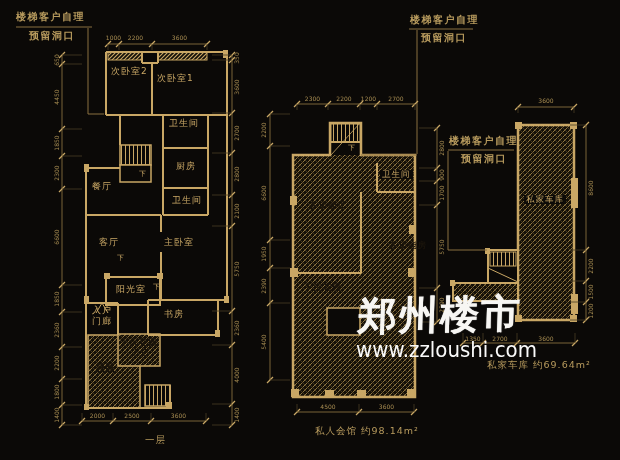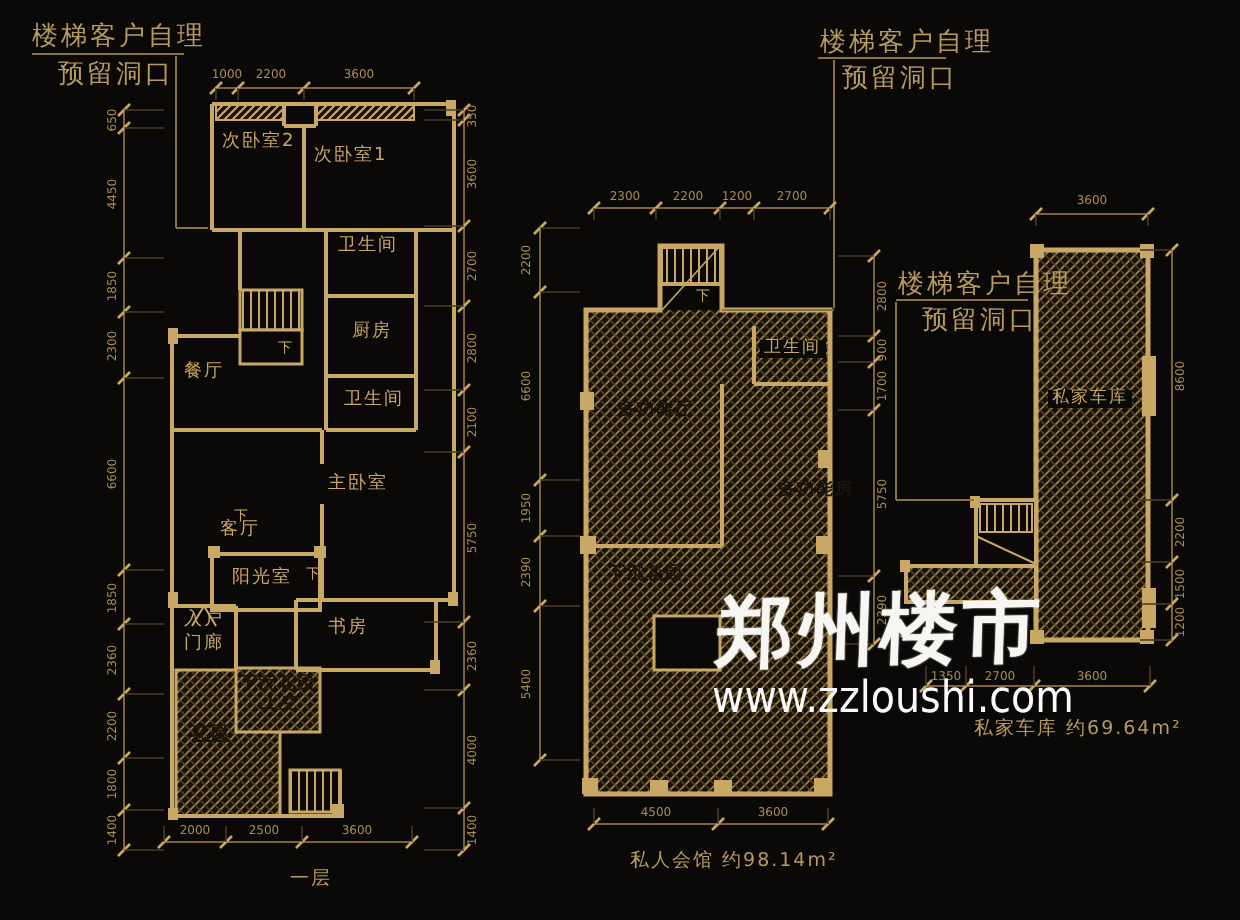--- a/index.html
+++ b/index.html
@@ -6,21 +6,21 @@
   .stage{position:relative;width:620px;height:460px;background:#0b0907;overflow:hidden;
          font-family:"DejaVu Sans",sans-serif;}
   .stage svg{position:absolute;left:0;top:0;z-index:1;}
   .lbl{position:absolute;line-height:1;z-index:2;font-family:"DejaVu Sans",sans-serif;}
   .t-dim{font-size:6px;color:#a88d52;transform:translateX(-50%);white-space:nowrap;}
   .t-dimv{font-size:6px;color:#a88d52;transform:translate(-50%,-50%) rotate(-90deg);white-space:nowrap;}
   .room{font-size:9px;color:#c9a765;letter-spacing:1px;white-space:nowrap;}
   .roomd{font-size:8.5px;color:#1a140b;font-weight:bold;letter-spacing:1px;white-space:nowrap;}
   .rooms{font-size:8.5px;color:#c9a765;background:#0c0a07;padding:0 2px;letter-spacing:1px;white-space:nowrap;}
   .down{font-size:7px;color:#c9a765;}
-  .co{font-size:13px;color:#b79a5d;letter-spacing:1.5px;white-space:nowrap;}
+  .co{font-size:10px;color:#b79a5d;letter-spacing:1.5px;white-space:nowrap;font-weight:bold;}
   .area{font-size:9.5px;color:#b79a5d;letter-spacing:1px;white-space:nowrap;}
   .wm-brand{position:absolute;left:358px;top:288px;z-index:10;font-size:39px;font-weight:bold;
             color:#f7f6f3;letter-spacing:2px;transform:skewX(-3deg) rotate(-1deg);
             text-shadow:0 0 1px #ffffff;white-space:nowrap;}
   .wm-url{position:absolute;left:356px;top:337px;z-index:10;font-size:22px;color:#fafafa;
           transform:scaleX(.9);transform-origin:left top;white-space:nowrap;}
 </style>
 </head>
 <body>
 
@@ -271,21 +271,21 @@
   <span class="lbl area" style="left:487px;top:360px">私家车库 约69.64m²</span>
 
   <span class="wm-brand">郑州楼市</span>
   <span class="wm-url">www.zzloushi.com</span>
 <span class="lbl room" style="left: 111px; top: 67px;">次卧室2</span>
     <span class="lbl room" style="left: 157px; top: 74px;">次卧室1</span>
     <span class="lbl room" style="left: 169px; top: 119px;">卫生间</span>
     <span class="lbl room" style="left: 176px; top: 162px;">厨房</span>
     <span class="lbl room" style="left: 172px; top: 196px;">卫生间</span>
     <span class="lbl room" style="left: 92px; top: 182px;">餐厅</span>
-    <span class="lbl room" style="left: 110px; top: 238px; margin-top: 23px;">客厅</span>
+    <span class="lbl room" style="left: 99px; top: 238px;">客厅</span>
     <span class="lbl room" style="left: 164px; top: 238px;">主卧室</span>
     <span class="lbl room" style="left: 116px; top: 285px;">阳光室</span>
     <span class="lbl room" style="left: 92px; top: 306px;">入户</span>
     <span class="lbl room" style="left: 92px; top: 317px; font-family: Liberation Serif, serif;">门廊</span>
     <span class="lbl room" style="left: 164px; top: 310px;">书房</span>
     <span class="lbl roomd" style="left: 96px; top: 363px; text-decoration: underline;">花园</span>
     <span class="lbl roomd" style="left: 120px; top: 338px;">下沉花园</span>
     <span class="lbl roomd" style="left: 130px; top: 348px; font-style: italic;">上空</span>
     <span class="lbl down" style="left: 139px; top: 171px;">下</span>
     <span class="lbl down" style="left: 117px; top: 255px;">下</span>

